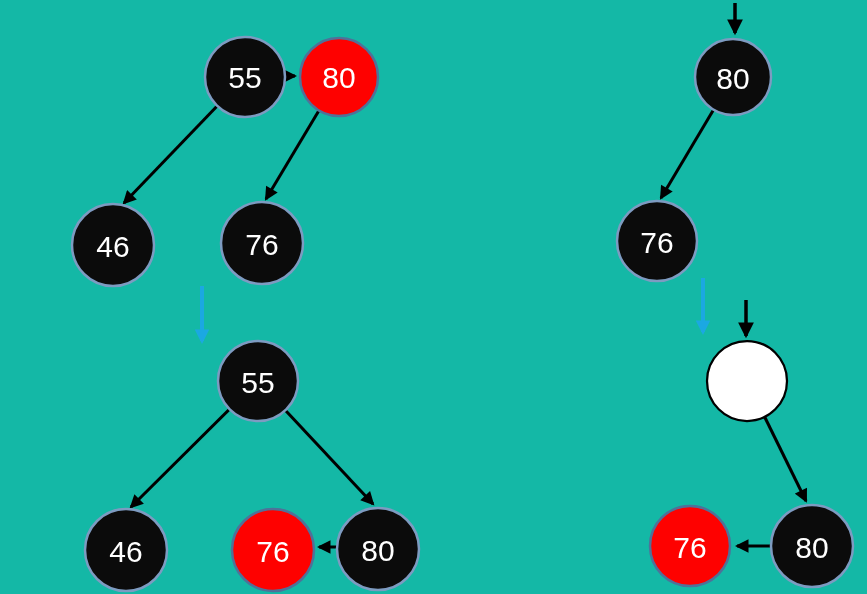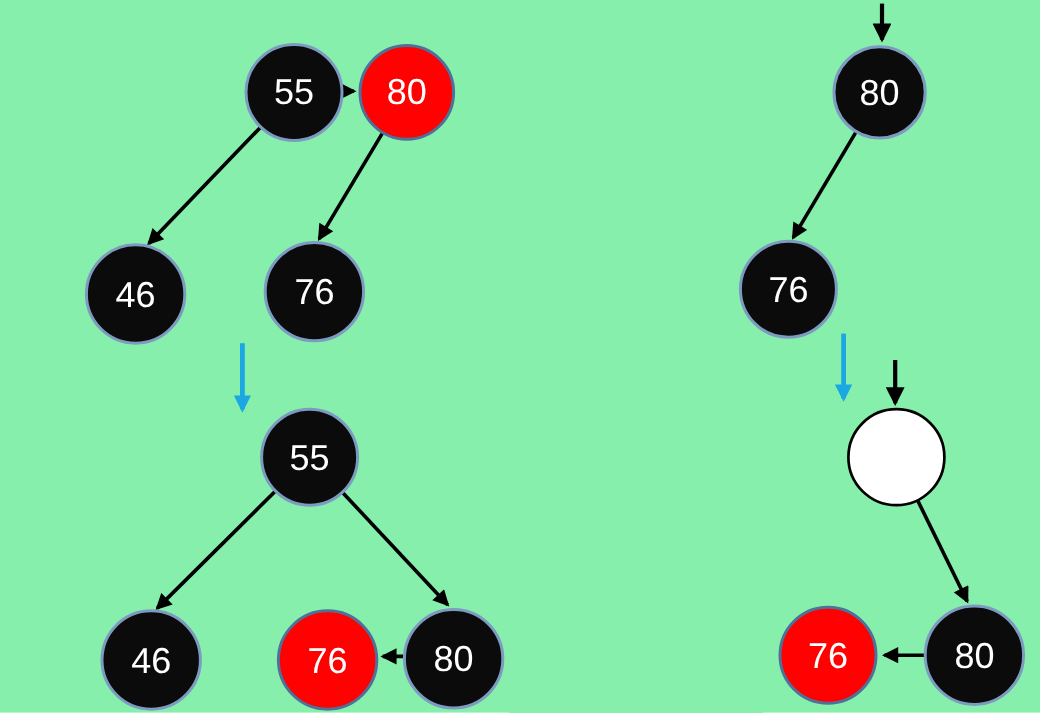--- a/index.html
+++ b/index.html
@@ -5,21 +5,21 @@
   html, body {
     margin: 0;
     padding: 0;
     background: #ffffff;
     font-family: "Liberation Sans", sans-serif;
   }
   .stage {
     position: relative;
     width: 867px;
     height: 594px;
-    background: #86efac;
+    background: #14b8a6;
     overflow: hidden;
   }
   svg { display: block; }
   .node-black {
     fill: var(--node-black, #0b0b0b);
     stroke: var(--node-stroke-on-black, #7d9bc1);
     stroke-width: 2.5;
   }
   .node-red {
     fill: var(--node-red, #fe0100);

